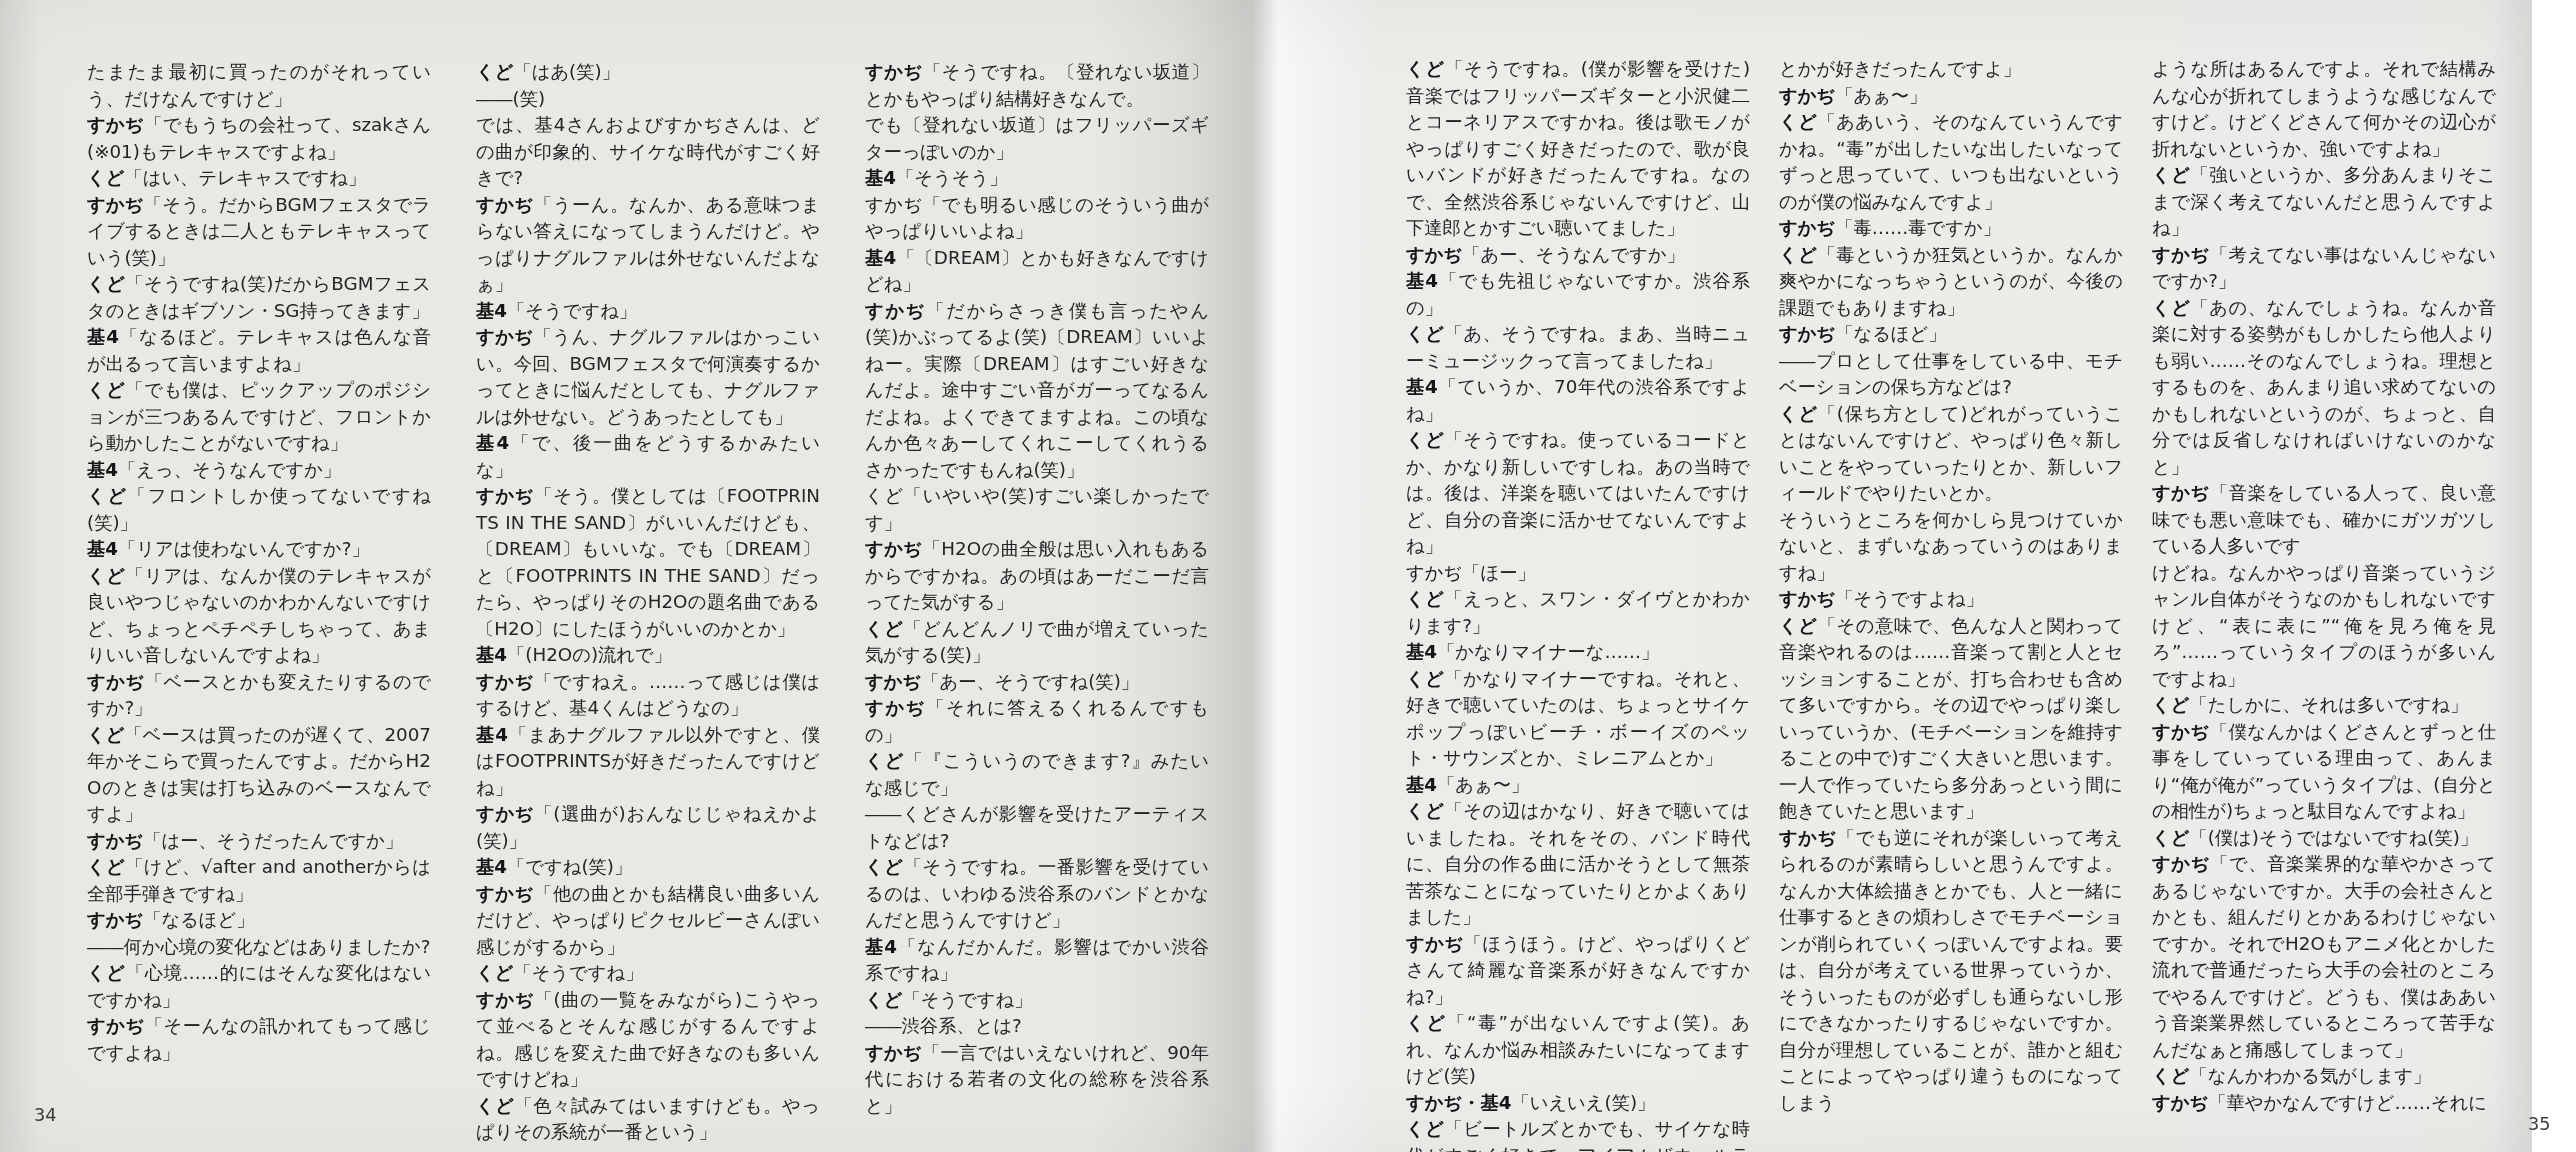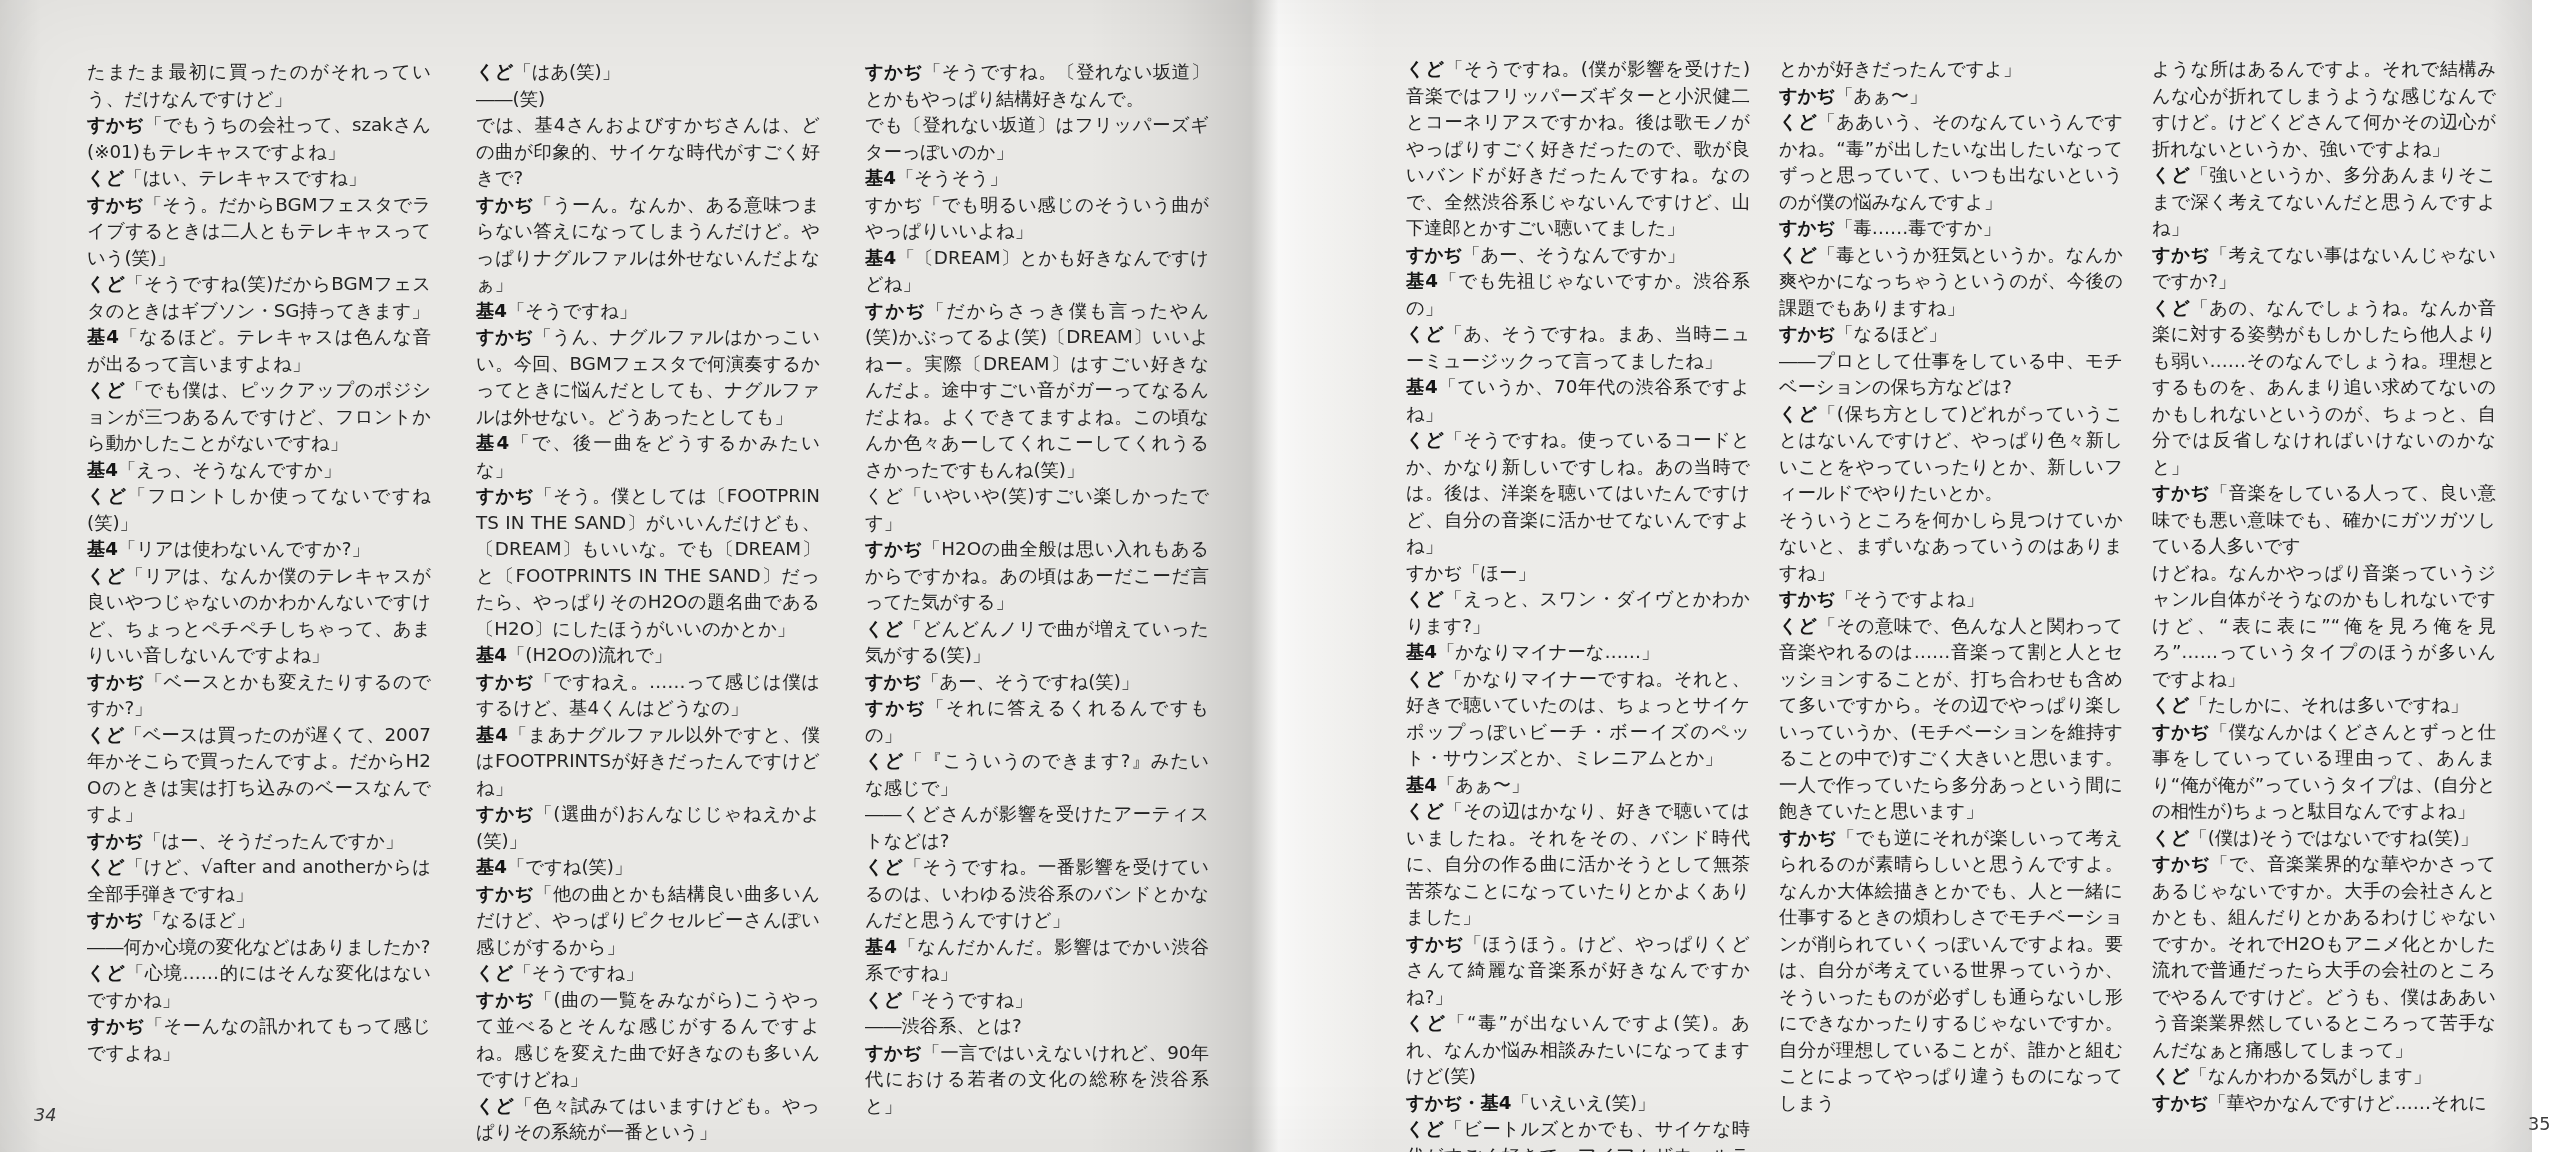--- a/index.html
+++ b/index.html
@@ -60,21 +60,21 @@
   .c5 { left: 2152px; }
   .para { margin: 0; }
   .sp { color: var(--ink-bold, #151515); }
   .sp.b { font-weight: 700; }
   .pagenum {
     position: absolute;
     color: var(--pagenum, #3c3c3c);
     font-size: 17.7px;
     line-height: 17.7px;
   }
-  .pagenum.left  { left: 34px;   top: 1107px; font-style: italic; }
+  .pagenum.left  { left: 34px;   top: 1107px; }
   .pagenum.right { left: 2528px; top: 1116px; }
 </style>
 </head>
 <body>
 
 <div class="spread" style="--paper: #e9e8e5; --ink: #242424; --ink-bold: #151515; --pagenum: #3c3c3c;">
   <div class="col c0">
       <p class="para">たまたま最初に買ったのがそれっていう、だけなんですけど」</p>
       <p class="para"><span class="sp b">すかぢ</span>「でもうちの会社って、szakさん(※01)もテレキャスですよね」</p>
       <p class="para"><span class="sp b">くど</span>「はい、テレキャスですね」</p>

